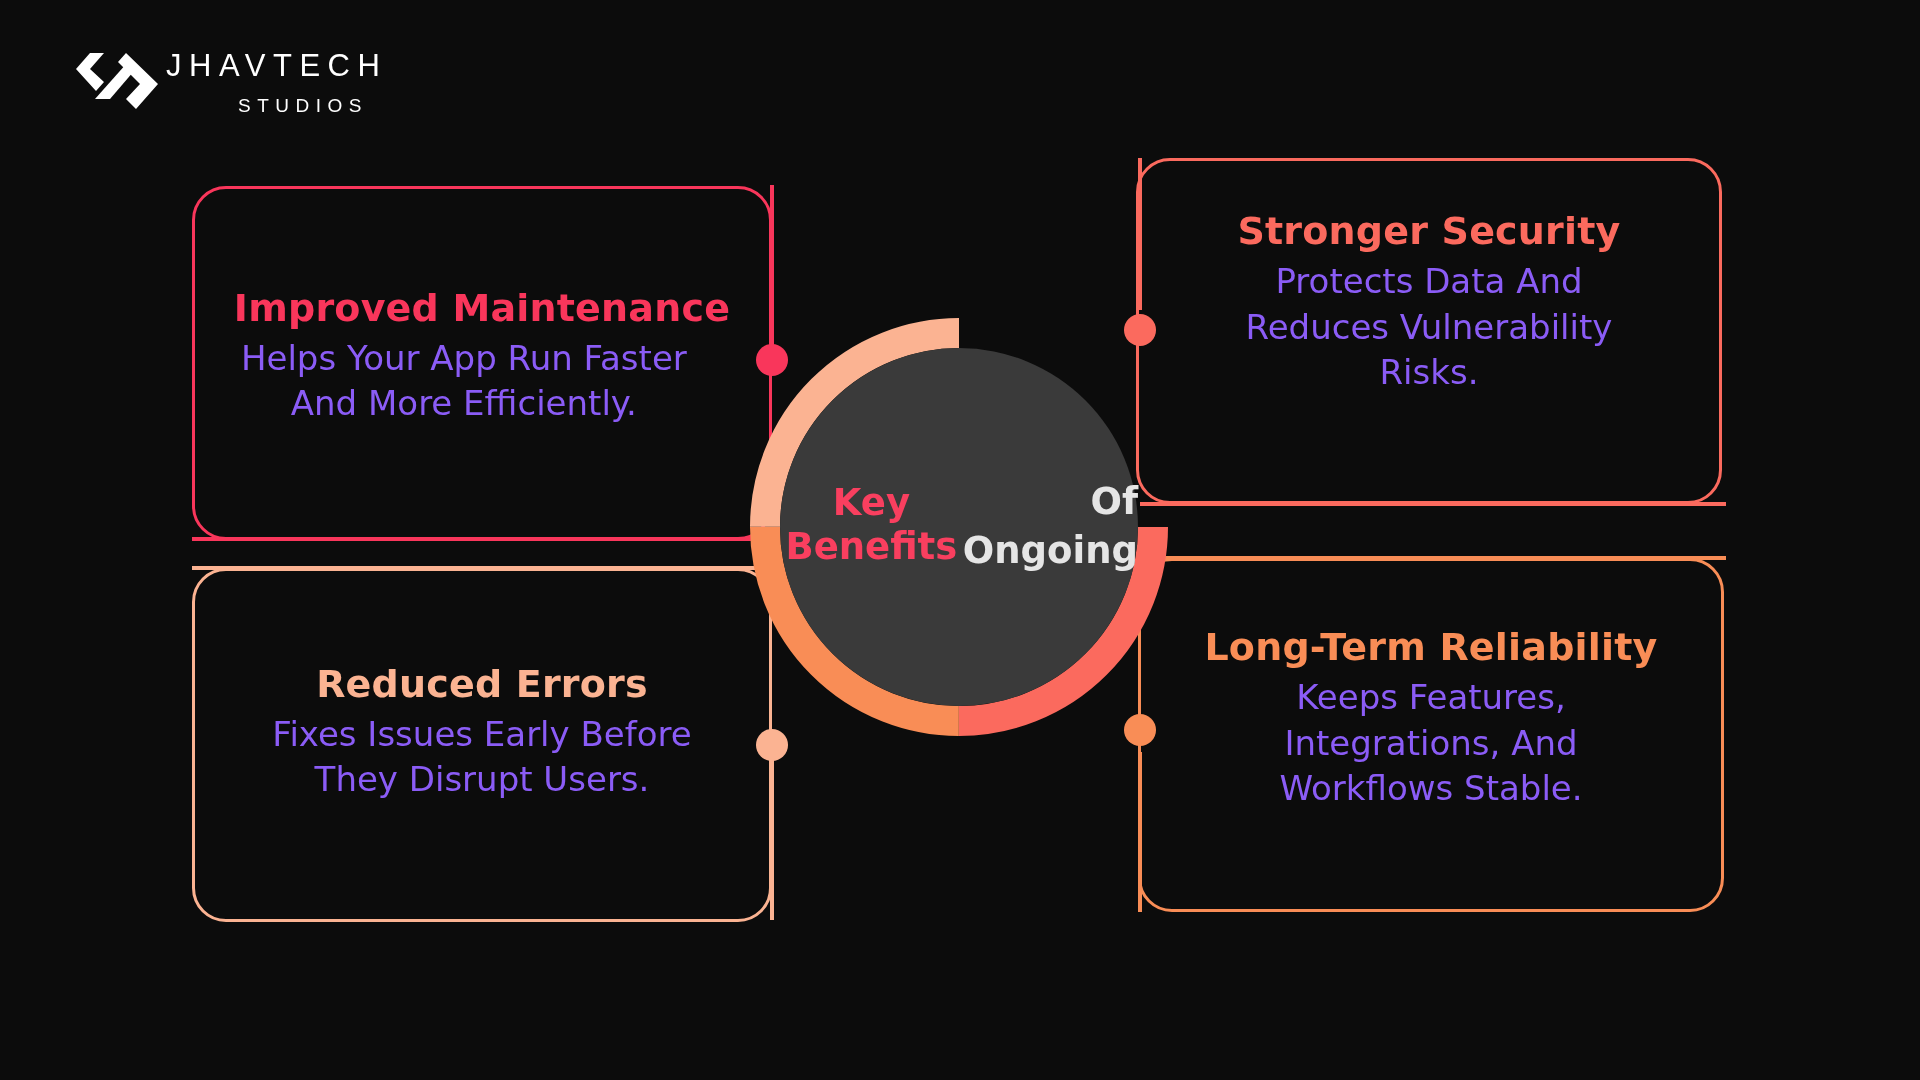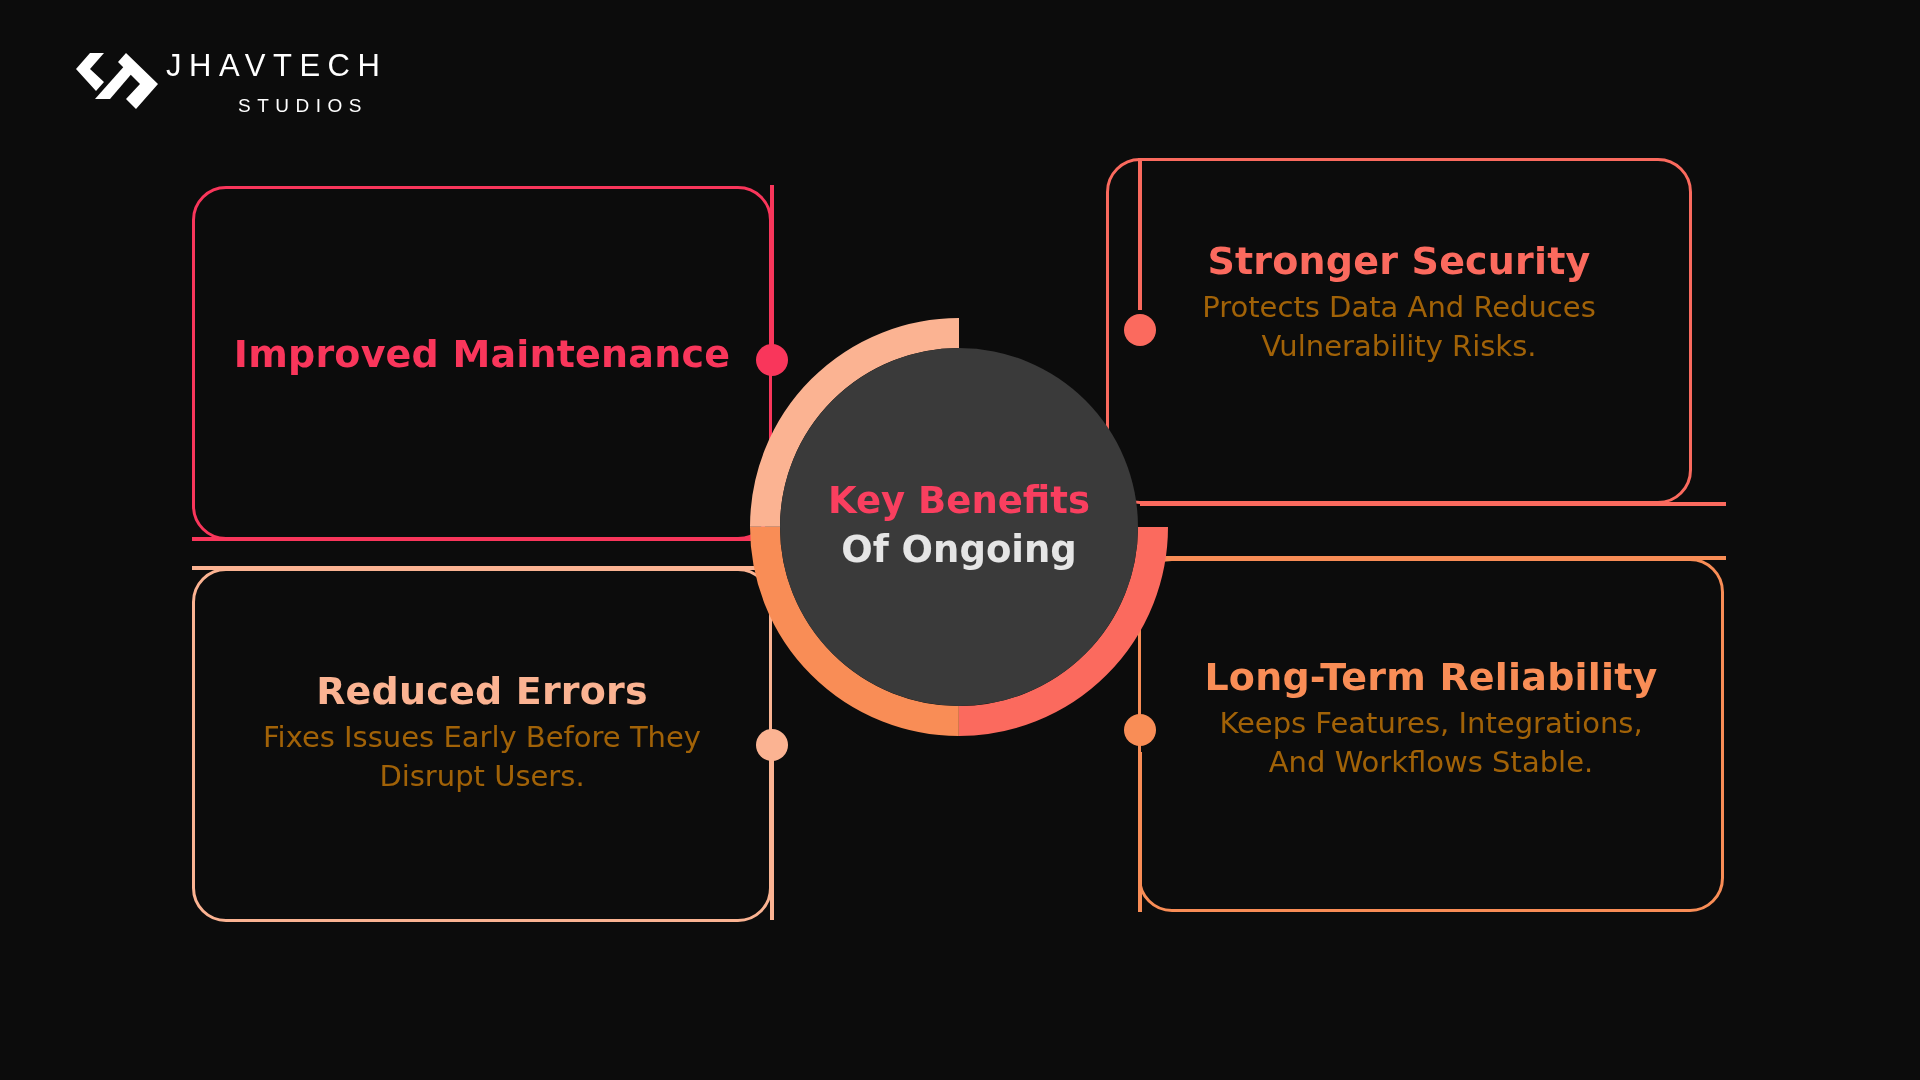--- a/index.html
+++ b/index.html
@@ -70,29 +70,29 @@
     font-family: "DejaVu Sans", sans-serif;
     font-weight: bold;
     font-size: 38px;
     line-height: 1.12;
     margin: 0 0 6px 0;
     letter-spacing: 0.2px;
   }
   .card-desc {
     font-family: "DejaVu Sans", sans-serif;
     font-weight: 400;
-    color: #a16207;
-    font-size: 29px;
+    color: #8b5cf6;
+    font-size: 34px;
     line-height: 1.34;
     margin: 0;
     max-width: 460px;
   }
 
   #card-tl { left: 192px;  top: 186px; width: 580px; height: 354px; }
-  #card-tr { left: 1106px; top: 158px; width: 586px; height: 346px; }
+  #card-tr { left: 1136px; top: 158px; width: 586px; height: 346px; }
   #card-bl { left: 192px;  top: 568px; width: 580px; height: 354px; }
   #card-br { left: 1138px; top: 558px; width: 586px; height: 354px; }
 
   #card-tl .card-inner { padding: 0 34px 0 34px; transform: translateY(-6px); }
   #card-tr .card-inner { padding: 0 34px; transform: translateY(-28px); }
   #card-bl .card-inner { padding: 0 34px; transform: translateY(-12px); }
   #card-br .card-inner { padding: 0 34px; transform: translateY(-16px); }
 
   
   #center-wrap {
@@ -103,21 +103,21 @@
     height: 418px;
   }
   #center-ring { position: absolute; inset: 0; }
   #center-inner {
     position: absolute;
     left: 30px; top: 30px;
     width: 358px; height: 358px;
     border-radius: 50%;
     background: #3a3a3a;
     display: flex;
-    flex-direction: column;
+    flex-direction: row;
     align-items: center;
     justify-content: center;
     text-align: center;
   }
   #center-eyebrow {
     font-family: "DejaVu Sans", sans-serif;
     font-weight: bold;
     font-size: 37px;
     color: #f93f5f;
     line-height: 1.18;
@@ -165,20 +165,21 @@
     <circle cx="772" cy="745" r="16" fill="#fbb392"></circle>
 
     <line x1="1140" y1="558" x2="1726" y2="558" stroke="#f98d56" stroke-width="4"></line>
     <line x1="1140" y1="912" x2="1140" y2="752" stroke="#f98d56" stroke-width="4"></line>
     <circle cx="1140" cy="730" r="16" fill="#f98d56"></circle>
   </svg>
 
   <div class="card" id="card-tl" style="border-color:#f9365b;">
     <div class="card-inner">
       <p class="card-title" style="color:#f9365b;">Improved Maintenance</p>
+      <p class="card-desc">Helps Your App Run Faster And More Efficiently.</p>
     </div>
   </div>
 
   <div class="card" id="card-tr" style="border-color:#fb6a5e;">
     <div class="card-inner">
       <p class="card-title" style="color:#fb6a5e;">Stronger Security</p>
       <p class="card-desc">Protects Data And Reduces Vulnerability Risks.</p>
     </div>
   </div>
 

